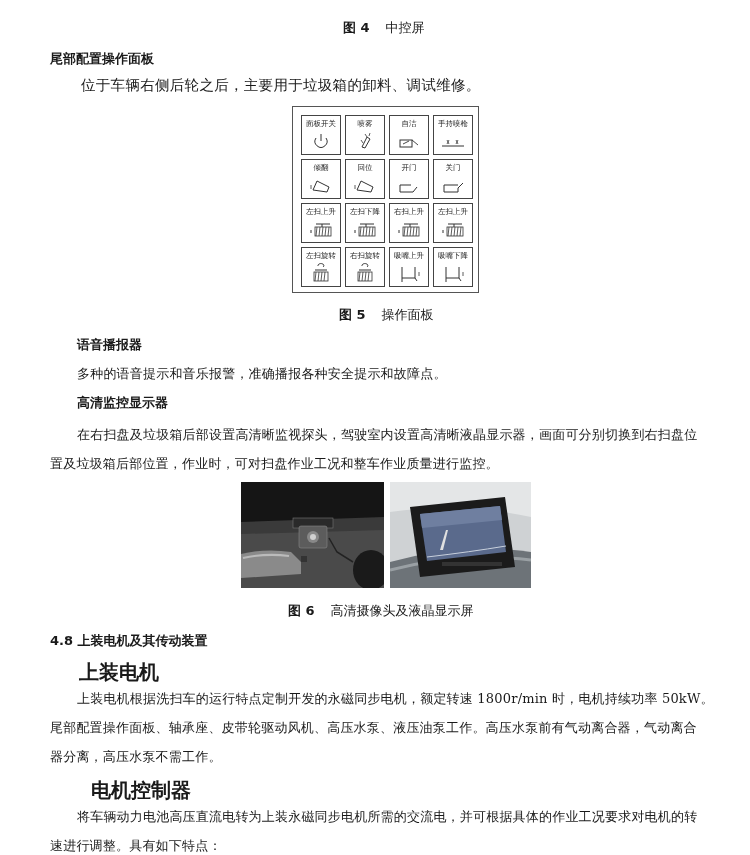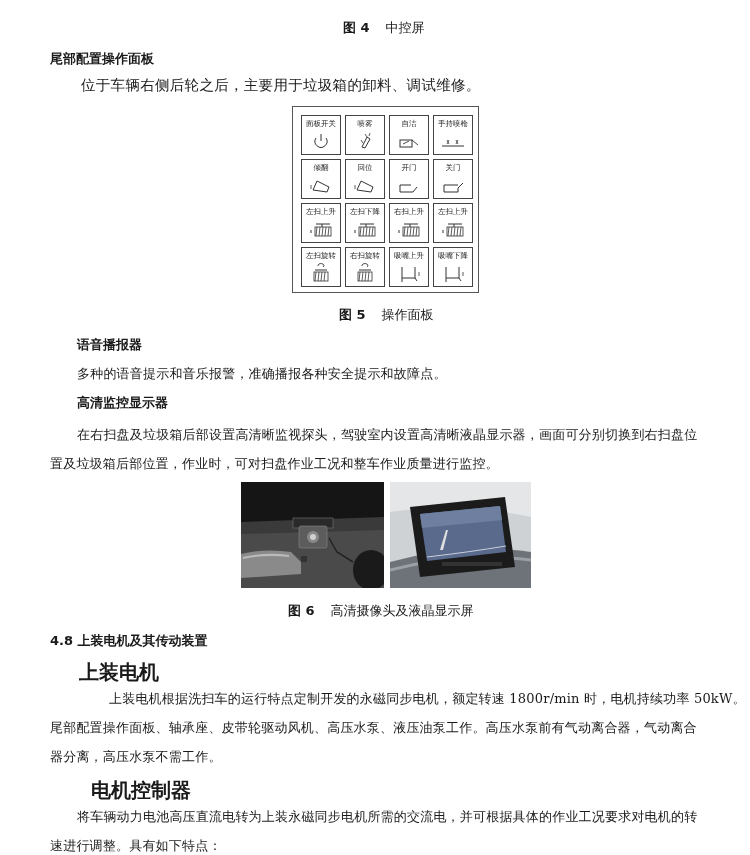--- a/index.html
+++ b/index.html
@@ -248,19 +248,19 @@
     <rect x="52" y="80" width="60" height="4" fill="#333"></rect>
   </svg>
 </div>
 
 <div class="abs caption" style="left:288px; top:602px;">
   <b>图 6</b><span>高清摄像头及液晶显示屏</span>
 </div>
 
 <div class="abs h-bold" style="left:50px; top:632px;">4.8 上装电机及其传动装置</div>
 <div class="abs h-large" style="left:79px; top:659px;">上装电机</div>
-<div class="abs body-text" style="left:77px; top:690px;margin-left:32px;">上装电机根据洗扫车的运行特点定制开发的永磁同步电机，额定转速 1800r/min 时，电机持续功率 50kW。</div>
+<div class="abs body-text" style="left:77px; top:690px;">上装电机根据洗扫车的运行特点定制开发的永磁同步电机，额定转速 1800r/min 时，电机持续功率 50kW。</div>
 <div class="abs body-text" style="left:50px; top:719px;">尾部配置操作面板、轴承座、皮带轮驱动风机、高压水泵、液压油泵工作。高压水泵前有气动离合器，气动离合</div>
 <div class="abs body-text" style="left:50px; top:748px;">器分离，高压水泵不需工作。</div>
 
 <div class="abs h-large" style="left:79px; top:777px;padding-left:12px;">电机控制器</div>
 <div class="abs body-text" style="left:77px; top:808px;">将车辆动力电池高压直流电转为上装永磁同步电机所需的交流电，并可根据具体的作业工况要求对电机的转</div>
 <div class="abs body-text" style="left:50px; top:837px;">速进行调整。具有如下特点：</div>
 
 </body></html>

